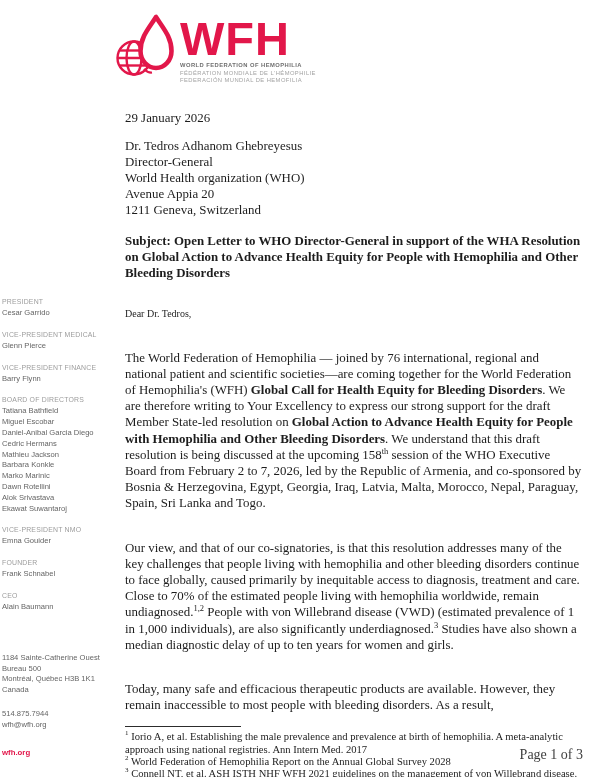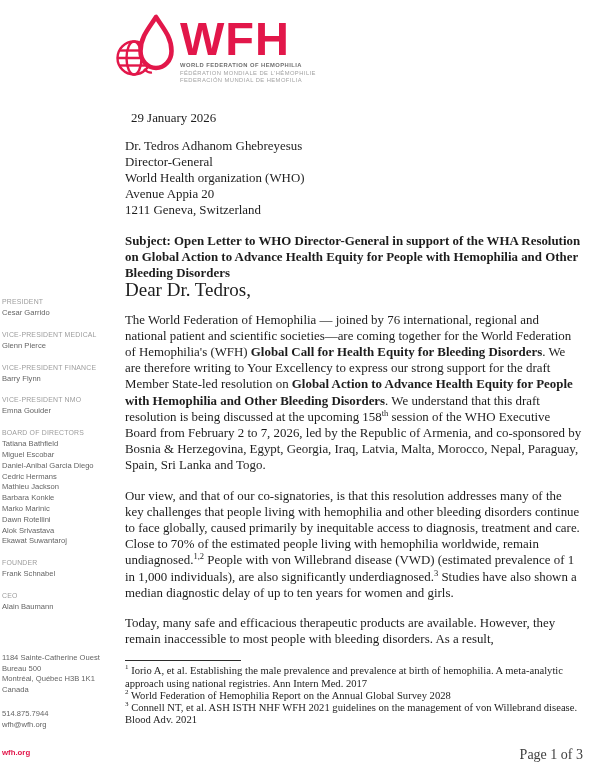--- a/index.html
+++ b/index.html
@@ -32,26 +32,26 @@
   .sb-section{margin-bottom:11px;}
   .sb-section.extra-gap{margin-top:9px;}
   .sb-label{font-size:6.9px;line-height:9px;color:#9c9c9c;letter-spacing:0.2px;margin-bottom:2px;}
   .sb-name{font-size:7.6px;line-height:10.8px;color:#646464;}
   .sb-address{margin-top:40px;}
   .sb-contact{margin-top:13px;}
   .sb-site{margin-top:17px;font-size:7.8px;font-weight:bold;cursor:pointer;}
 
   
   .main{position:absolute;left:125px;top:110px;width:457px;}
-  .date-line{font-size:12.9px;line-height:16px;margin-left:6px;}
+  .date-line{font-size:12.9px;line-height:16px;}
   .recipient{margin-top:12px;}
   .recipient div{font-size:12.9px;line-height:16px;}
   .subject{margin-top:15px;font-weight:bold;font-size:12.9px;line-height:16.2px;}
-  .salutation{margin-top:0;font-size:19px;line-height:16px;}
-  .para{margin-top:14px;font-size:12.9px;line-height:16.2px;}
+  .salutation{margin-top:24px;font-size:10px;line-height:16px;}
+  .para{margin-top:28px;font-size:12.9px;line-height:16.2px;}
   .para sup{font-size:8.5px;line-height:0;}
 
   
   .footnote-rule{margin-top:13px;width:116px;border-top:1px solid #2c2c2c;}
   .footnotes{margin-top:4px;}
   .footnote{font-size:10.6px;line-height:12.2px;color:#222222;}
   .footnote sup{font-size:7px;line-height:0;}
 
   .page-number{
     position:absolute;right:17px;bottom:14px;
@@ -95,37 +95,37 @@
     <div class="sb-section">
       <div class="sb-label">VICE-PRESIDENT MEDICAL</div>
       <div class="sb-name">Glenn Pierce</div>
     </div>
 
     <div class="sb-section">
       <div class="sb-label">VICE-PRESIDENT FINANCE</div>
       <div class="sb-name">Barry Flynn</div>
     </div>
 
-    <div class="sb-section extra-gap">
-      <div class="sb-label">VICE-PRESIDENT NMO</div>
-      <div class="sb-name">Emna Gouider</div>
-    </div>
-
     <div class="sb-section">
       <div class="sb-label">BOARD OF DIRECTORS</div>
       <div class="sb-name">Tatiana Bathfield</div>
       <div class="sb-name">Miguel Escobar</div>
       <div class="sb-name">Daniel-Anibal Garcia Diego</div>
       <div class="sb-name">Cedric Hermans</div>
       <div class="sb-name">Mathieu Jackson</div>
       <div class="sb-name">Barbara Konkle</div>
       <div class="sb-name">Marko Marinic</div>
       <div class="sb-name">Dawn Rotellini</div>
       <div class="sb-name">Alok Srivastava</div>
       <div class="sb-name">Ekawat Suwantaroj</div>
+    </div>
+
+    <div class="sb-section extra-gap">
+      <div class="sb-label">VICE-PRESIDENT NMO</div>
+      <div class="sb-name">Emna Gouider</div>
     </div>
 
     <div class="sb-section">
       <div class="sb-label">FOUNDER</div>
       <div class="sb-name">Frank Schnabel</div>
     </div>
 
     <div class="sb-section">
       <div class="sb-label">CEO</div>
       <div class="sb-name">Alain Baumann</div>

